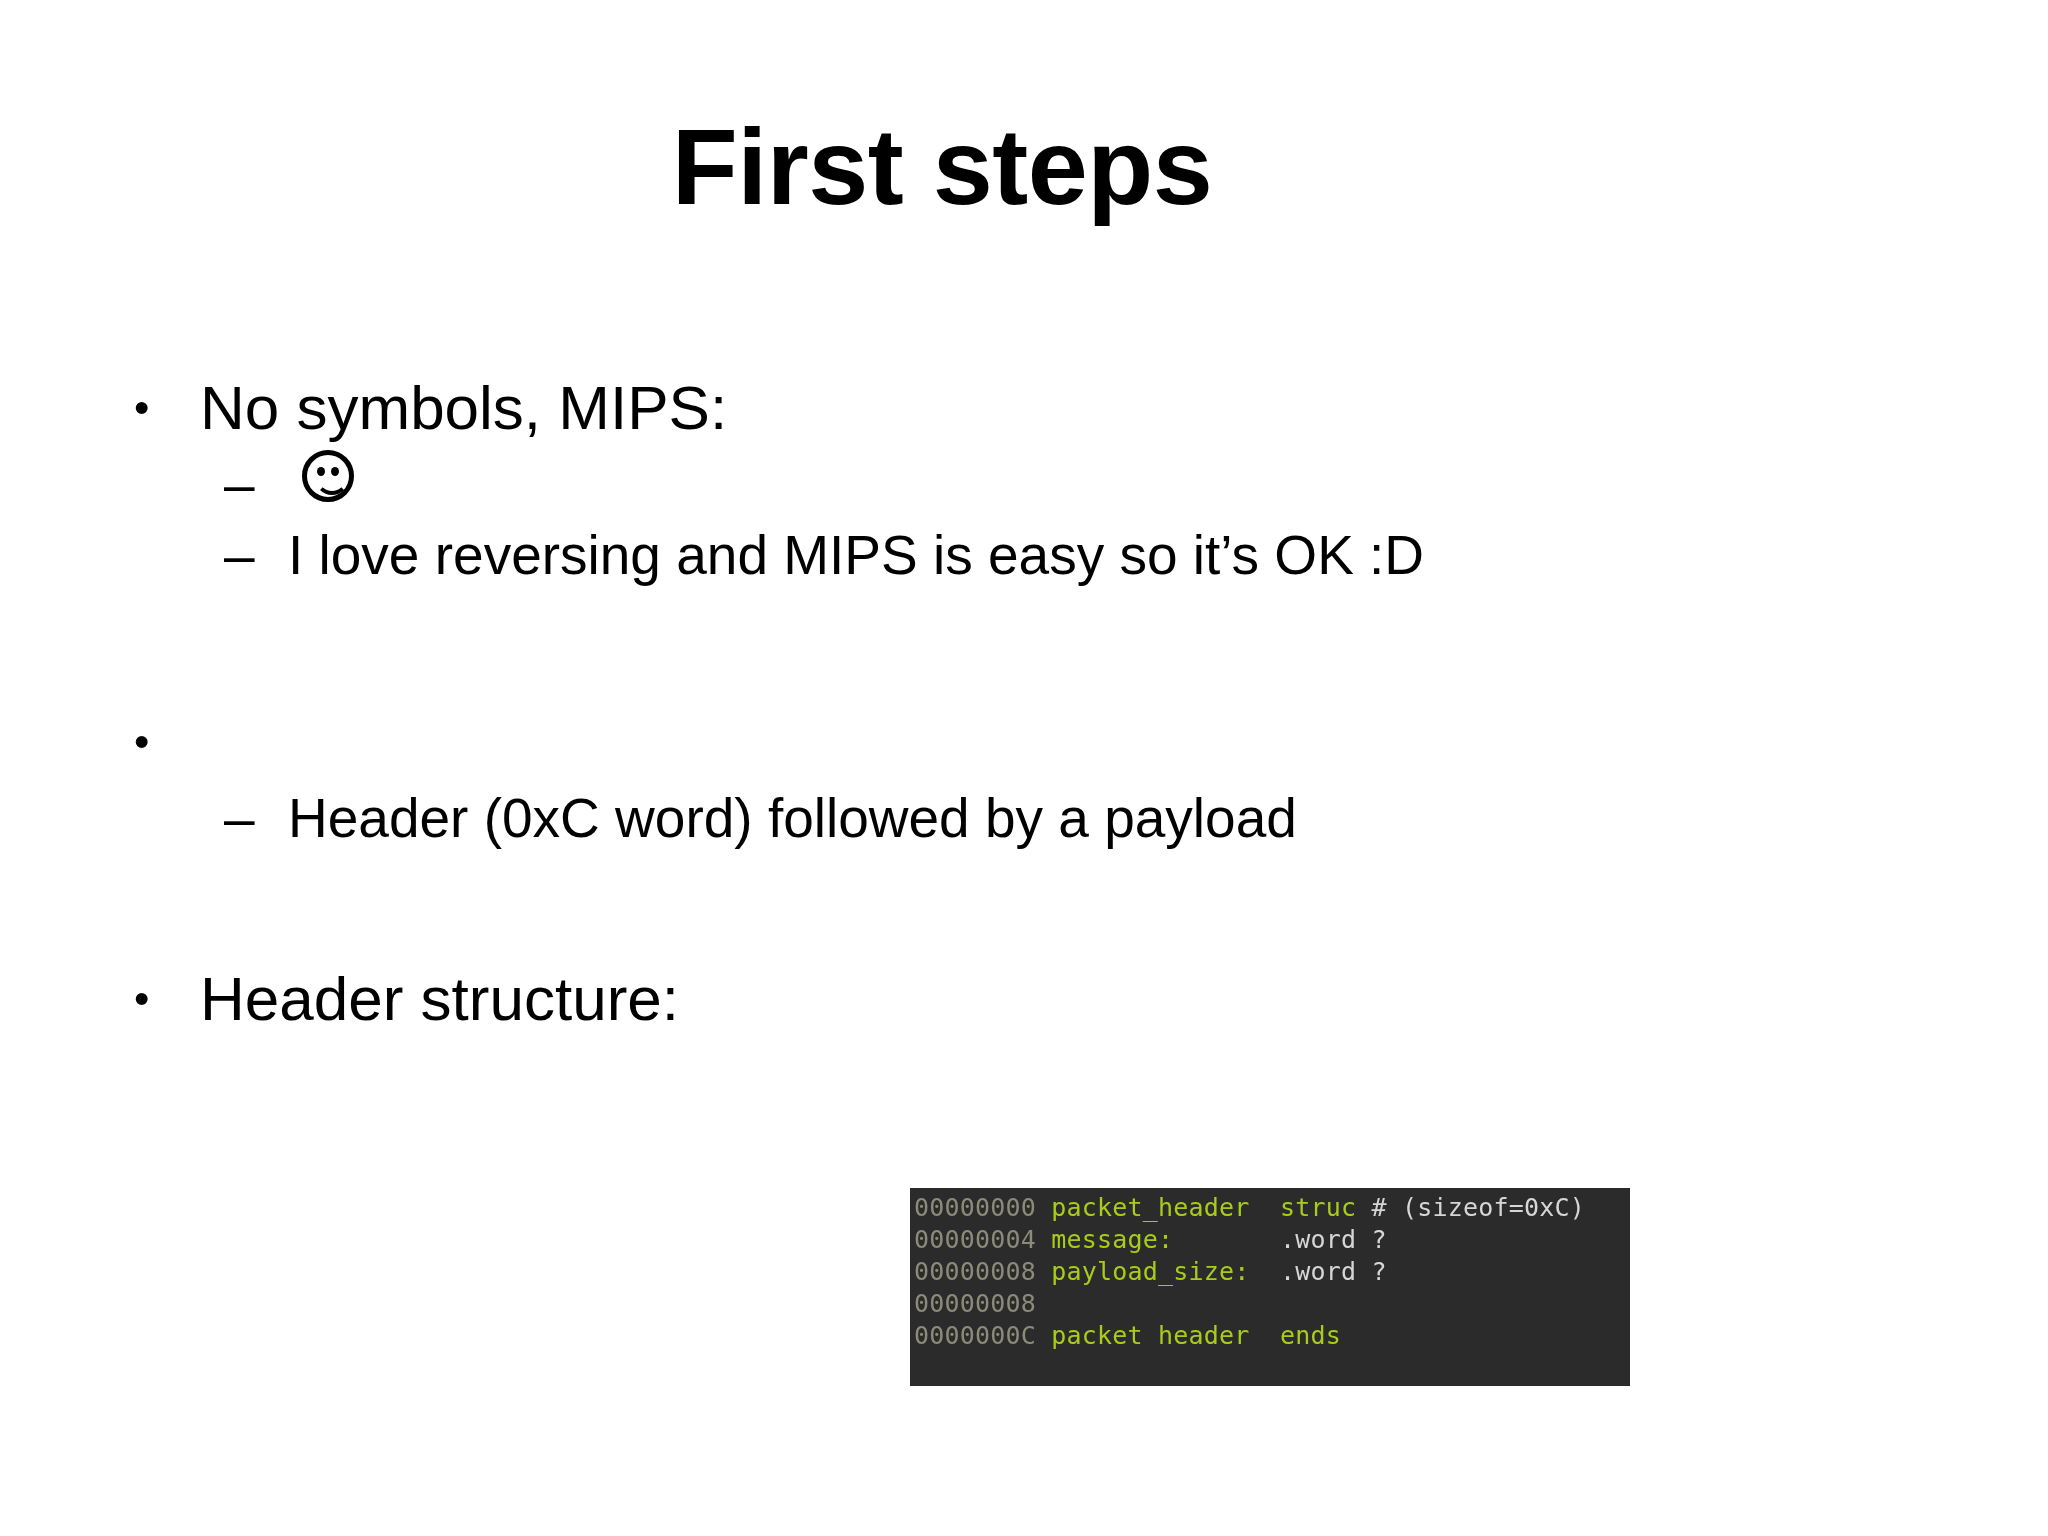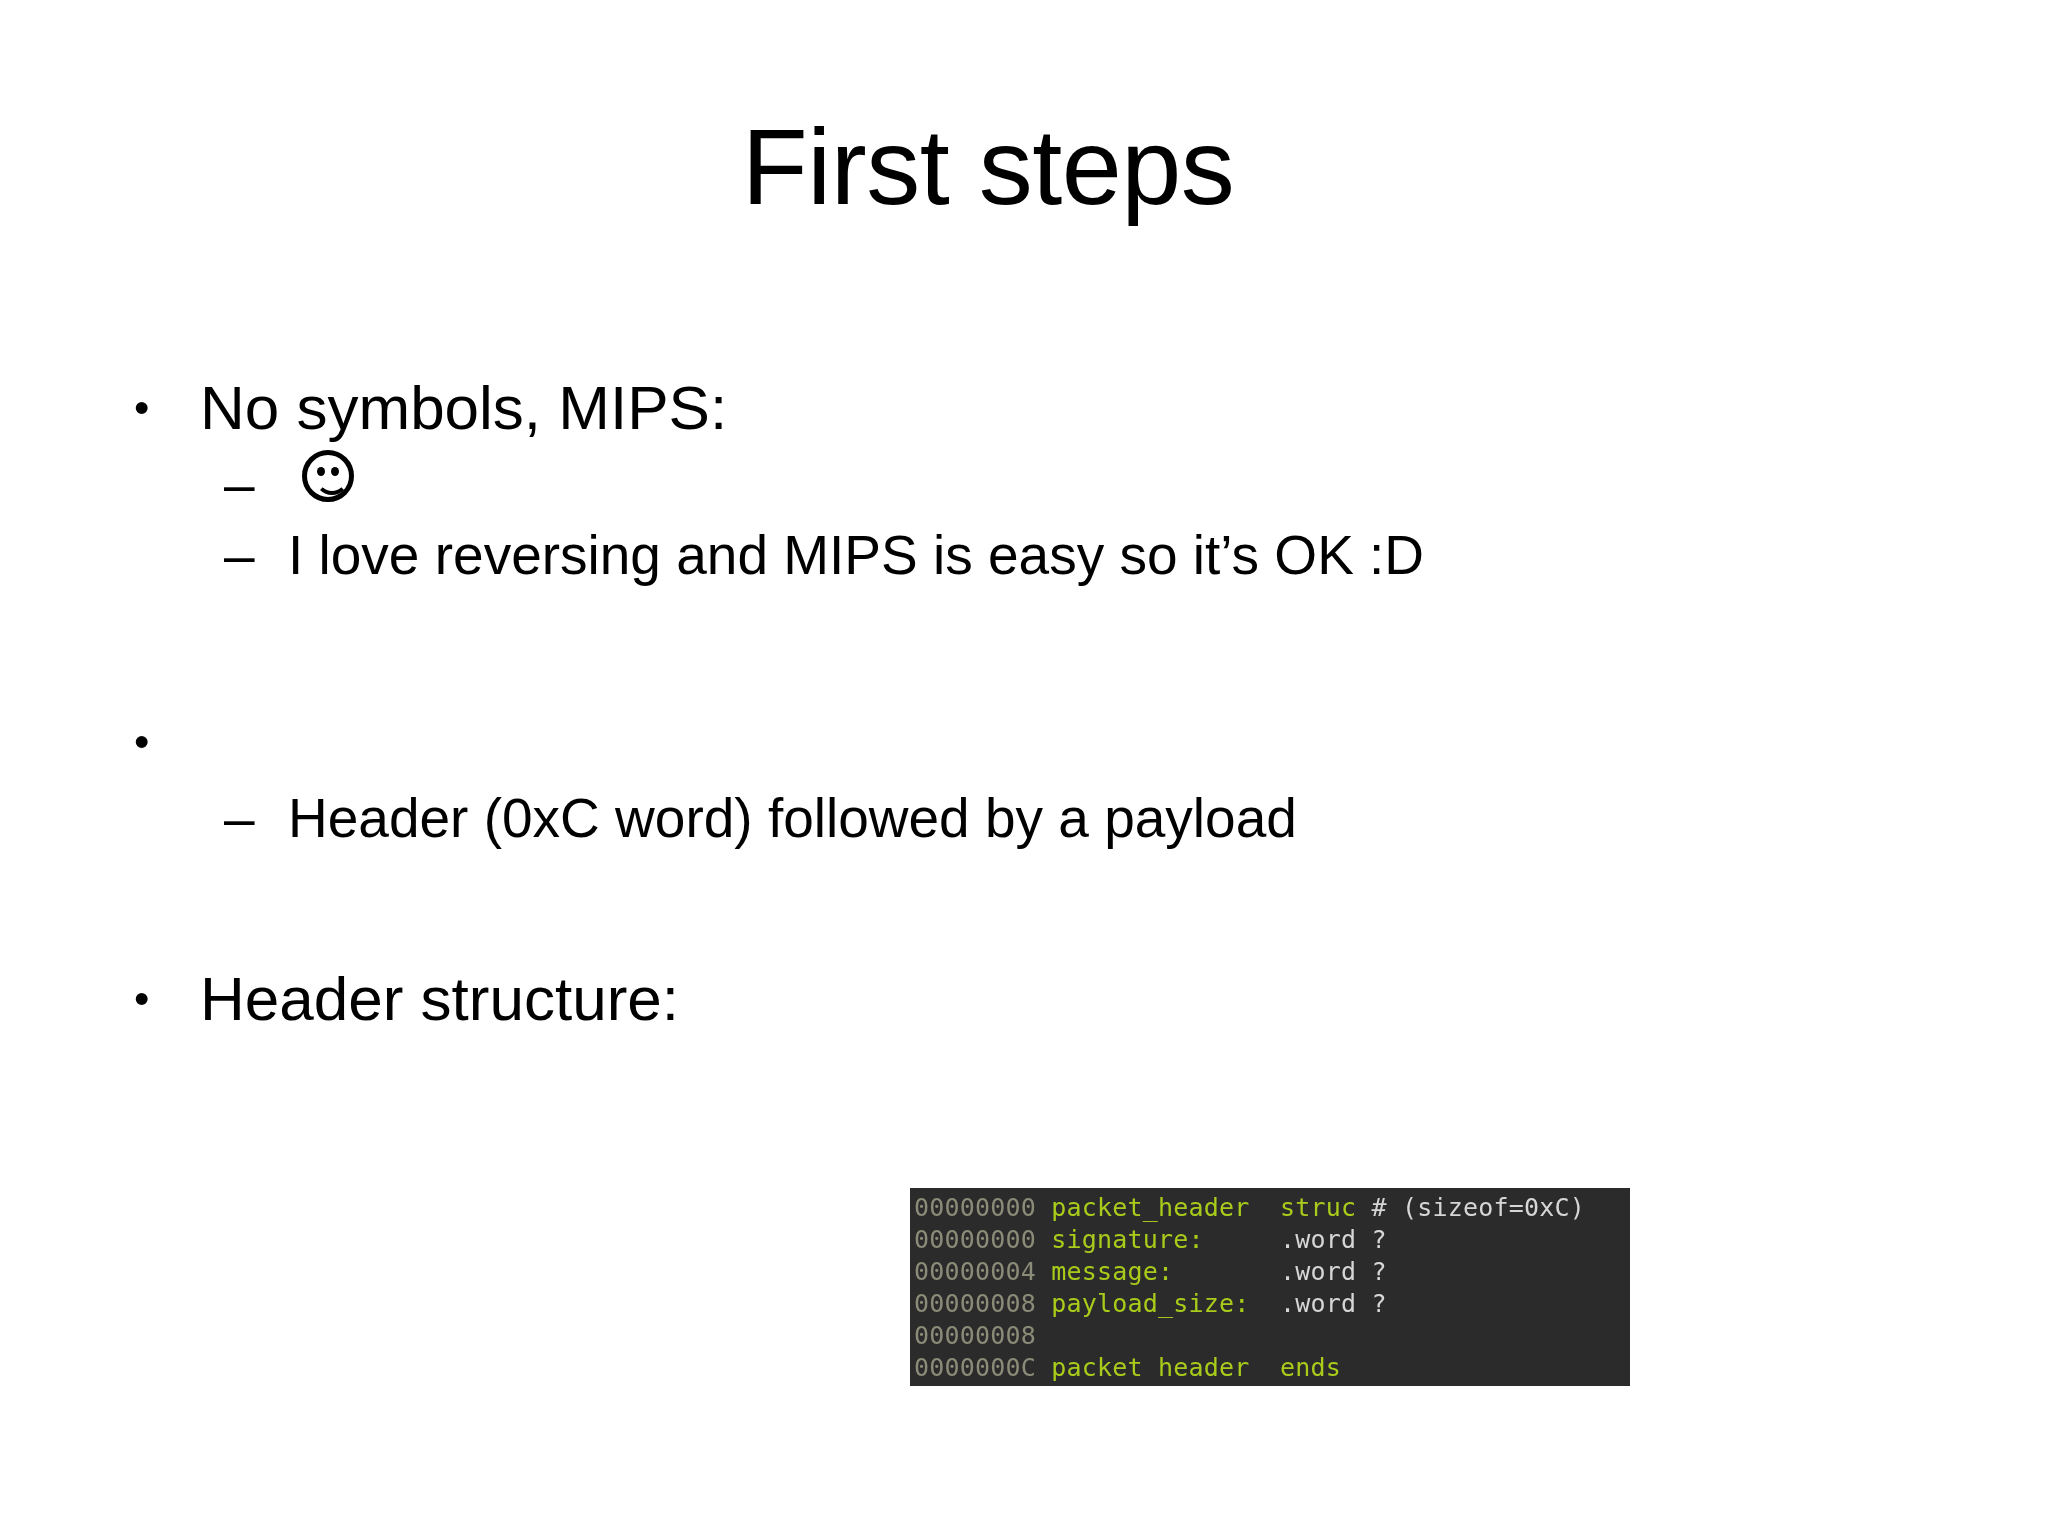--- a/index.html
+++ b/index.html
@@ -24,25 +24,24 @@
 
   
   .slide-title {
     position: absolute;
     left: 0;
     top: 108px;
     width: 1884px;
     text-align: center;
     font-size: 108px;
     line-height: 1.1;
-    font-weight: 400;
+    font-weight: 700;
     letter-spacing: -0.5px;
     color: #000000;
     white-space: pre;
-    padding-left: 46px;
   }
 
   
   .body {
     position: absolute;
     left: 0;
     top: 370px;
     width: 2048px;
   }
 
@@ -192,20 +191,19 @@
 
     <div class="bullet-row lvl1">
       <span class="marker">•</span>
       <span class="txt">Header structure:</span>
     </div>
 
   </div>
 
   <div class="code-panel" id="code-panel">
       <div class="code-line"><span class="c-addr">00000000 </span><span class="c-name">packet_header</span><span>  </span><span class="c-kw">struc</span><span class="c-cmt"> # (sizeof=0xC)</span></div>
-      <div class="code-line"><span class="c-addr">00000000 </span><span class="c-name">signature:</span><span>     </span><span class="c-dir">.word ?</span></div>
       <div class="code-line"><span class="c-addr">00000004 </span><span class="c-name">message:</span><span>       </span><span class="c-dir">.word ?</span></div>
       <div class="code-line"><span class="c-addr">00000008 </span><span class="c-name">payload_size:</span><span>  </span><span class="c-dir">.word ?</span></div>
       <div class="code-line"><span class="c-addr">00000008 </span></div>
       <div class="code-line"><span class="c-addr">0000000C </span><span class="c-name">packet header</span><span>  </span><span class="c-kw">ends</span></div>
     </div>
 
 </div>
 
 </body></html>

